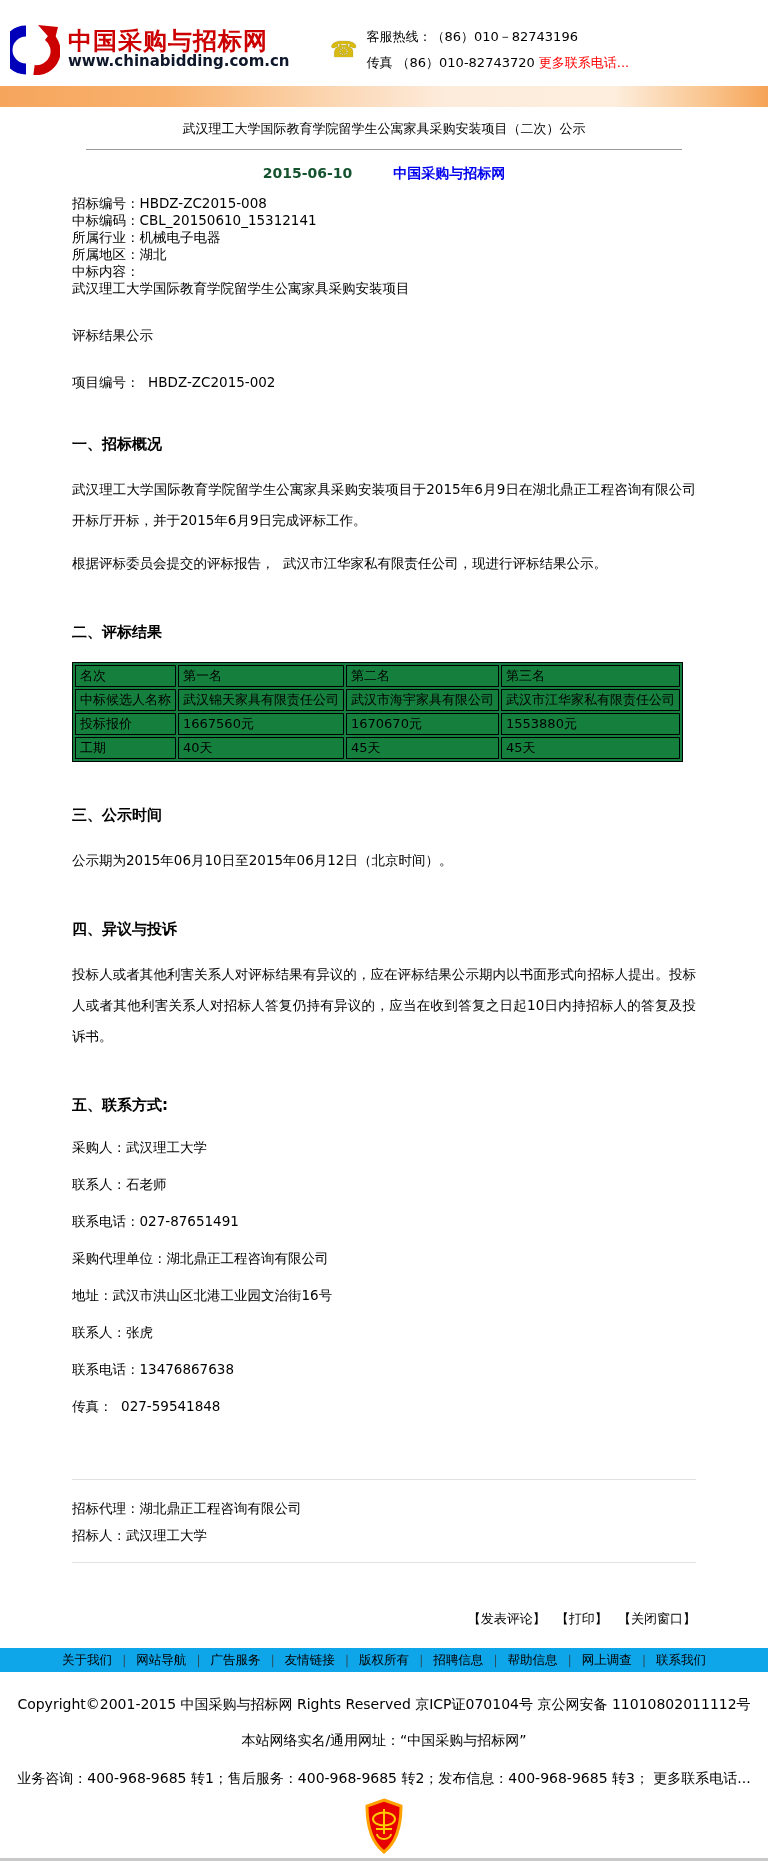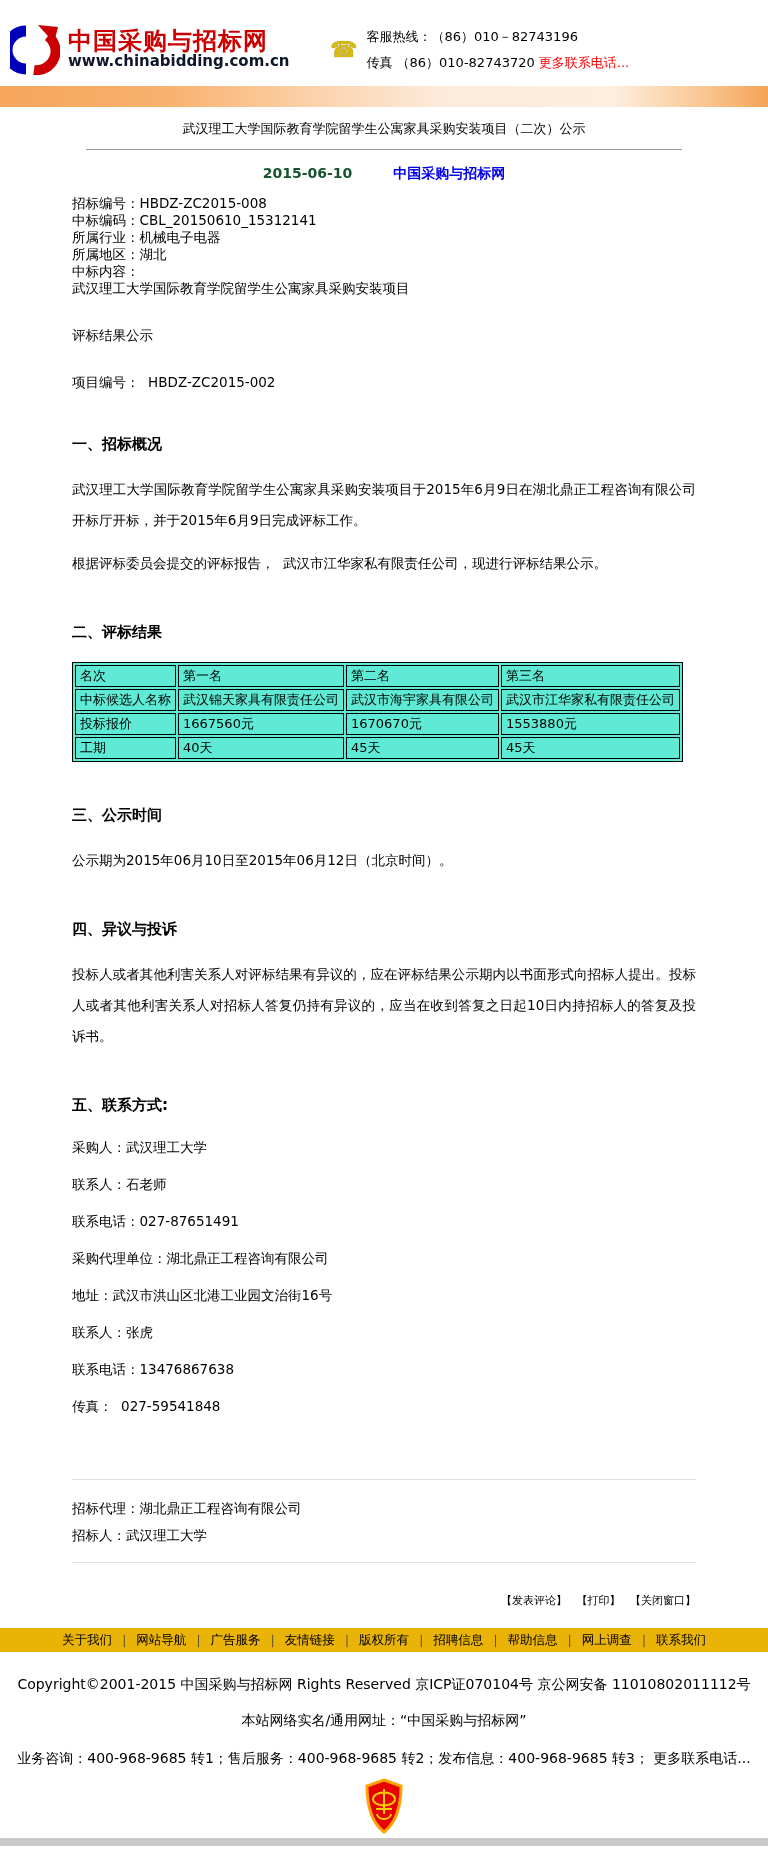--- a/index.html
+++ b/index.html
@@ -44,42 +44,42 @@
   .content { padding: 0 72px; font-size: 13.5px; }
   .content p { margin: 0; white-space: pre-wrap; }
   .meta { margin-top: 12px; }
   .meta-line { margin-top: 14px; line-height: 17px; }
   .gap-before { margin-top: 30px !important; }
   .section-heading { margin: 44px 0 0; font-size: 15px; font-weight: bold; white-space: pre-wrap; }
   .para { margin-top: 20px !important; line-height: 31px; text-align: justify; }
   .para-tight { margin-top: 12px !important; line-height: 31px; }
 
   
-  .result-table { margin-top: 20px; border-collapse: separate; border-spacing: 2px; border: 1px solid #000; background: #5eead4; }
+  .result-table { margin-top: 20px; border-collapse: separate; border-spacing: 2px; border: 1px solid #000; background: #15803d; }
   .result-table td { border: 1px solid #000; padding: 1px 4px; font-size: 13px; height: 21px; white-space: nowrap; vertical-align: middle; }
   .col-label { width: 88px; }
   .col-1 { width: 140px; }
   .col-2 { width: 125px; }
   .col-3 { width: 148px; }
 
   .contact-line { margin-top: 20px !important; line-height: 17px; }
   .contact-first { margin-top: 24px !important; }
 
   .soft-divider { border-top: 1px solid #e2e2e2; height: 0; }
   .divider-top { margin-top: 64px; }
   .divider-bottom { margin-top: 18px; }
   .closing-line { margin-top: 20px !important; line-height: 17px; }
   .closing-line + .closing-line { margin-top: 10px !important; }
 
-  .actions { margin-top: 30px; text-align: right; font-size: 11px; }
+  .actions { margin-top: 47px; text-align: right; font-size: 13px; }
   .action-link { cursor: pointer; margin-left: 6px; }
 
   
   .footer-nav {
-    margin-top: 20px; height: 24px; background: #eab308;
+    margin-top: 20px; height: 24px; background: #0ea5e9;
     display: flex; align-items: center; justify-content: center;
     font-size: 12.5px;
   }
   .footer-nav .nav-item { cursor: pointer; padding: 0 6px; }
   .footer-nav .nav-sep { color: #333; }
   .fline { text-align: center; font-size: 14px; white-space: pre-wrap; }
   .copyright { margin-top: 24px; }
   .realname { margin-top: 18px; }
   .hotline-line { margin-top: 20px; }
   .badge-wrap { margin-top: 10px; text-align: center; height: 58px; }

